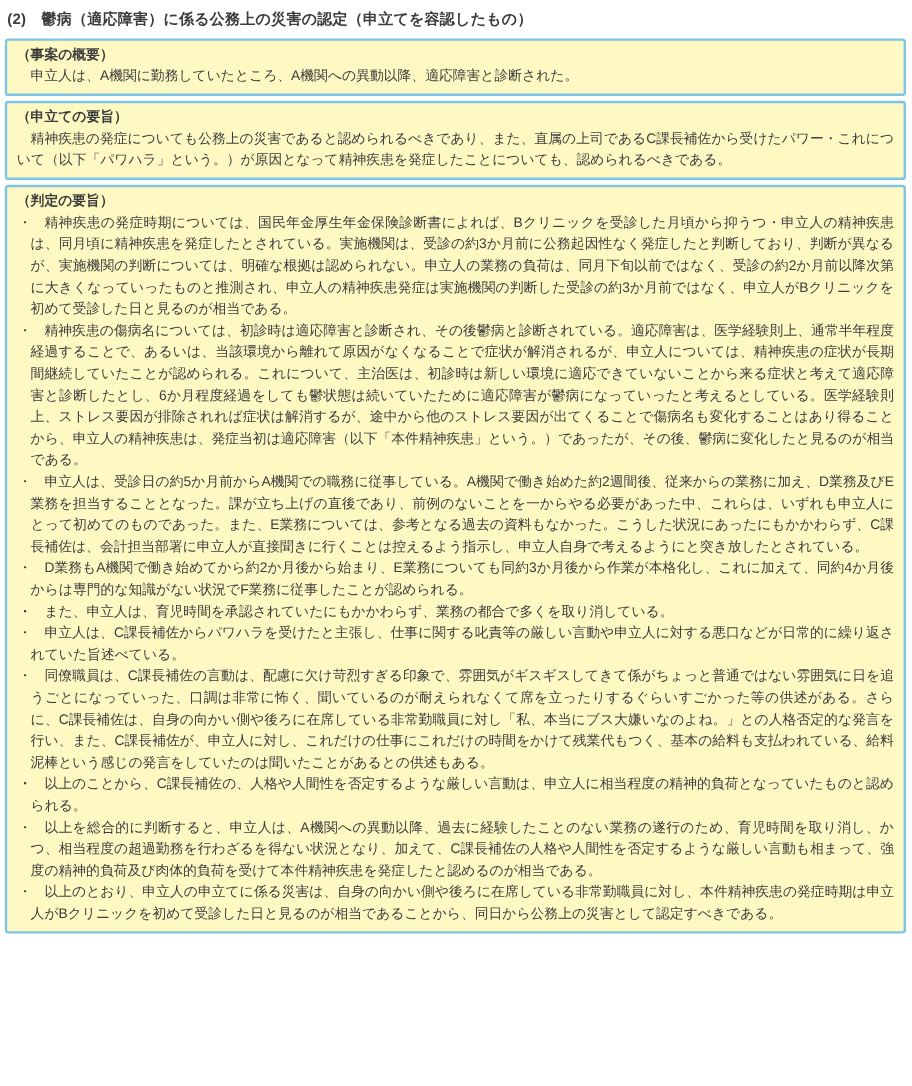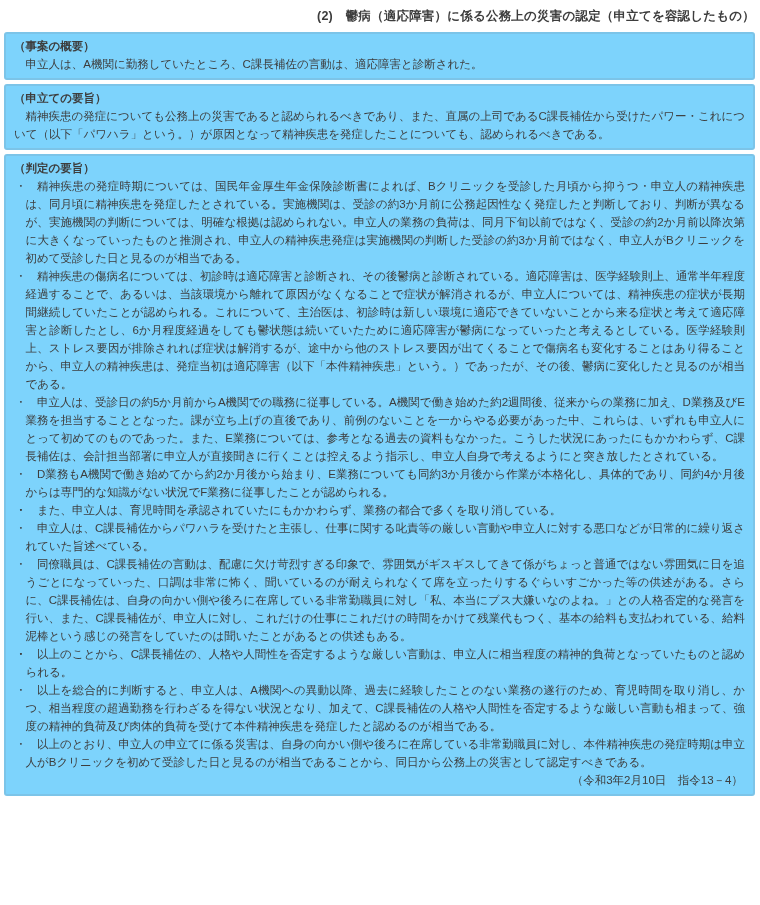--- a/index.html
+++ b/index.html
@@ -19,26 +19,25 @@
     padding:6px 5px 4px 4px;
     background:var(--bg);
     overflow:hidden;
   }
   .doc-title{
     font-size:12.5px;
     font-weight:bold;
     line-height:17px;
     margin:2px 0 7px 2px;
     letter-spacing:0.2px;
-    text-align:right;
   }
   .box{
     border:2px solid var(--border-blue);
     border-radius:3px;
-    background:#7dd3fc;
+    background:#fef9c3;
     box-sizing:border-box;
     padding:3px 8px 5px 8px;
     margin-bottom:4px;
   }
   .box-heading{
     font-size:11.5px;
     font-weight:bold;
     line-height:18px;
   }
   .box-body{
@@ -70,42 +69,41 @@
 </style>
 </head>
 <body>
 
 <div class="page">
   <div class="doc-title">(2)　鬱病（適応障害）に係る公務上の災害の認定（申立てを容認したもの）</div>
 
   <section class="box">
     <div class="box-heading">（事案の概要）</div>
     <div class="box-body">
-        <div class="para">申立人は、A機関に勤務していたところ、C課長補佐の言動は、適応障害と診断された。</div>
+        <div class="para">申立人は、A機関に勤務していたところ、A機関への異動以降、適応障害と診断された。</div>
       </div>
   </section>
 
   <section class="box">
     <div class="box-heading">（申立ての要旨）</div>
     <div class="box-body">
         <div class="para">精神疾患の発症についても公務上の災害であると認められるべきであり、また、直属の上司であるC課長補佐から受けたパワー・これについて（以下「パワハラ」という。）が原因となって精神疾患を発症したことについても、認められるべきである。</div>
       </div>
   </section>
 
   <section class="box">
     <div class="box-heading">（判定の要旨）</div>
     <div class="box-body">
         <div class="bullet-item"><span class="bullet-marker">・</span><span>精神疾患の発症時期については、国民年金厚生年金保険診断書によれば、Bクリニックを受診した月頃から抑うつ・申立人の精神疾患は、同月頃に精神疾患を発症したとされている。実施機関は、受診の約3か月前に公務起因性なく発症したと判断しており、判断が異なるが、実施機関の判断については、明確な根拠は認められない。申立人の業務の負荷は、同月下旬以前ではなく、受診の約2か月前以降次第に大きくなっていったものと推測され、申立人の精神疾患発症は実施機関の判断した受診の約3か月前ではなく、申立人がBクリニックを初めて受診した日と見るのが相当である。</span></div>
         <div class="bullet-item"><span class="bullet-marker">・</span><span>精神疾患の傷病名については、初診時は適応障害と診断され、その後鬱病と診断されている。適応障害は、医学経験則上、通常半年程度経過することで、あるいは、当該環境から離れて原因がなくなることで症状が解消されるが、申立人については、精神疾患の症状が長期間継続していたことが認められる。これについて、主治医は、初診時は新しい環境に適応できていないことから来る症状と考えて適応障害と診断したとし、6か月程度経過をしても鬱状態は続いていたために適応障害が鬱病になっていったと考えるとしている。医学経験則上、ストレス要因が排除されれば症状は解消するが、途中から他のストレス要因が出てくることで傷病名も変化することはあり得ることから、申立人の精神疾患は、発症当初は適応障害（以下「本件精神疾患」という。）であったが、その後、鬱病に変化したと見るのが相当である。</span></div>
         <div class="bullet-item"><span class="bullet-marker">・</span><span>申立人は、受診日の約5か月前からA機関での職務に従事している。A機関で働き始めた約2週間後、従来からの業務に加え、D業務及びE業務を担当することとなった。課が立ち上げの直後であり、前例のないことを一からやる必要があった中、これらは、いずれも申立人にとって初めてのものであった。また、E業務については、参考となる過去の資料もなかった。こうした状況にあったにもかかわらず、C課長補佐は、会計担当部署に申立人が直接聞きに行くことは控えるよう指示し、申立人自身で考えるようにと突き放したとされている。</span></div>
-        <div class="bullet-item"><span class="bullet-marker">・</span><span>D業務もA機関で働き始めてから約2か月後から始まり、E業務についても同約3か月後から作業が本格化し、具体的であり、同約4か月後からは専門的な知識がない状況でF業務に従事したことが認められる。</span></div>
+        <div class="bullet-item"><span class="bullet-marker">・</span><span>D業務もA機関で働き始めてから約2か月後から始まり、E業務についても同約3か月後から作業が本格化し、これに加えて、同約4か月後からは専門的な知識がない状況でF業務に従事したことが認められる。</span></div>
         <div class="bullet-item"><span class="bullet-marker">・</span></div>
         <div class="bullet-item"><span class="bullet-marker">・</span><span>また、申立人は、育児時間を承認されていたにもかかわらず、業務の都合で多くを取り消している。</span></div>
         <div class="bullet-item"><span class="bullet-marker">・</span><span>申立人は、C課長補佐からパワハラを受けたと主張し、仕事に関する叱責等の厳しい言動や申立人に対する悪口などが日常的に繰り返されていた旨述べている。</span></div>
         <div class="bullet-item"><span class="bullet-marker">・</span><span>同僚職員は、C課長補佐の言動は、配慮に欠け苛烈すぎる印象で、雰囲気がギスギスしてきて係がちょっと普通ではない雰囲気に日を追うごとになっていった、口調は非常に怖く、聞いているのが耐えられなくて席を立ったりするぐらいすごかった等の供述がある。さらに、C課長補佐は、自身の向かい側や後ろに在席している非常勤職員に対し「私、本当にブス大嫌いなのよね。」との人格否定的な発言を行い、また、C課長補佐が、申立人に対し、これだけの仕事にこれだけの時間をかけて残業代もつく、基本の給料も支払われている、給料泥棒という感じの発言をしていたのは聞いたことがあるとの供述もある。</span></div>
         <div class="bullet-item"><span class="bullet-marker">・</span></div>
         <div class="bullet-item"><span class="bullet-marker">・</span><span>以上のことから、C課長補佐の、人格や人間性を否定するような厳しい言動は、申立人に相当程度の精神的負荷となっていたものと認められる。</span></div>
         <div class="bullet-item"><span class="bullet-marker">・</span><span>以上を総合的に判断すると、申立人は、A機関への異動以降、過去に経験したことのない業務の遂行のため、育児時間を取り消し、かつ、相当程度の超過勤務を行わざるを得ない状況となり、加えて、C課長補佐の人格や人間性を否定するような厳しい言動も相まって、強度の精神的負荷及び肉体的負荷を受けて本件精神疾患を発症したと認めるのが相当である。</span></div>
         <div class="bullet-item"><span class="bullet-marker">・</span><span>以上のとおり、申立人の申立てに係る災害は、自身の向かい側や後ろに在席している非常勤職員に対し、本件精神疾患の発症時期は申立人がBクリニックを初めて受診した日と見るのが相当であることから、同日から公務上の災害として認定すべきである。</span></div>
       </div>
-    <div class="doc-footer">（令和3年2月10日　指令13－4）</div>
   </section>
 </div>
 
 </body></html>

